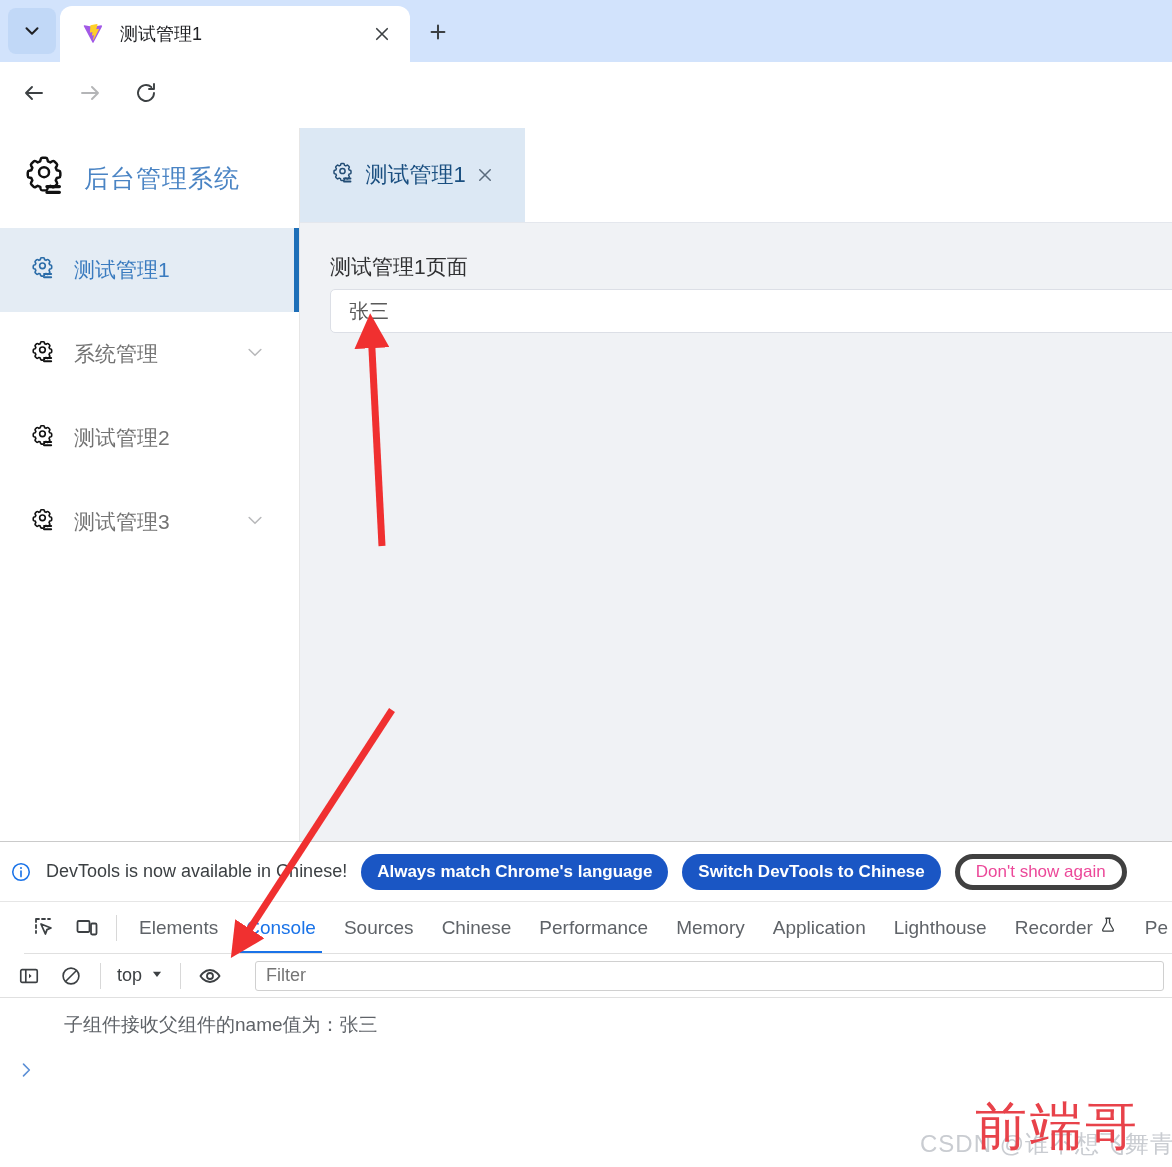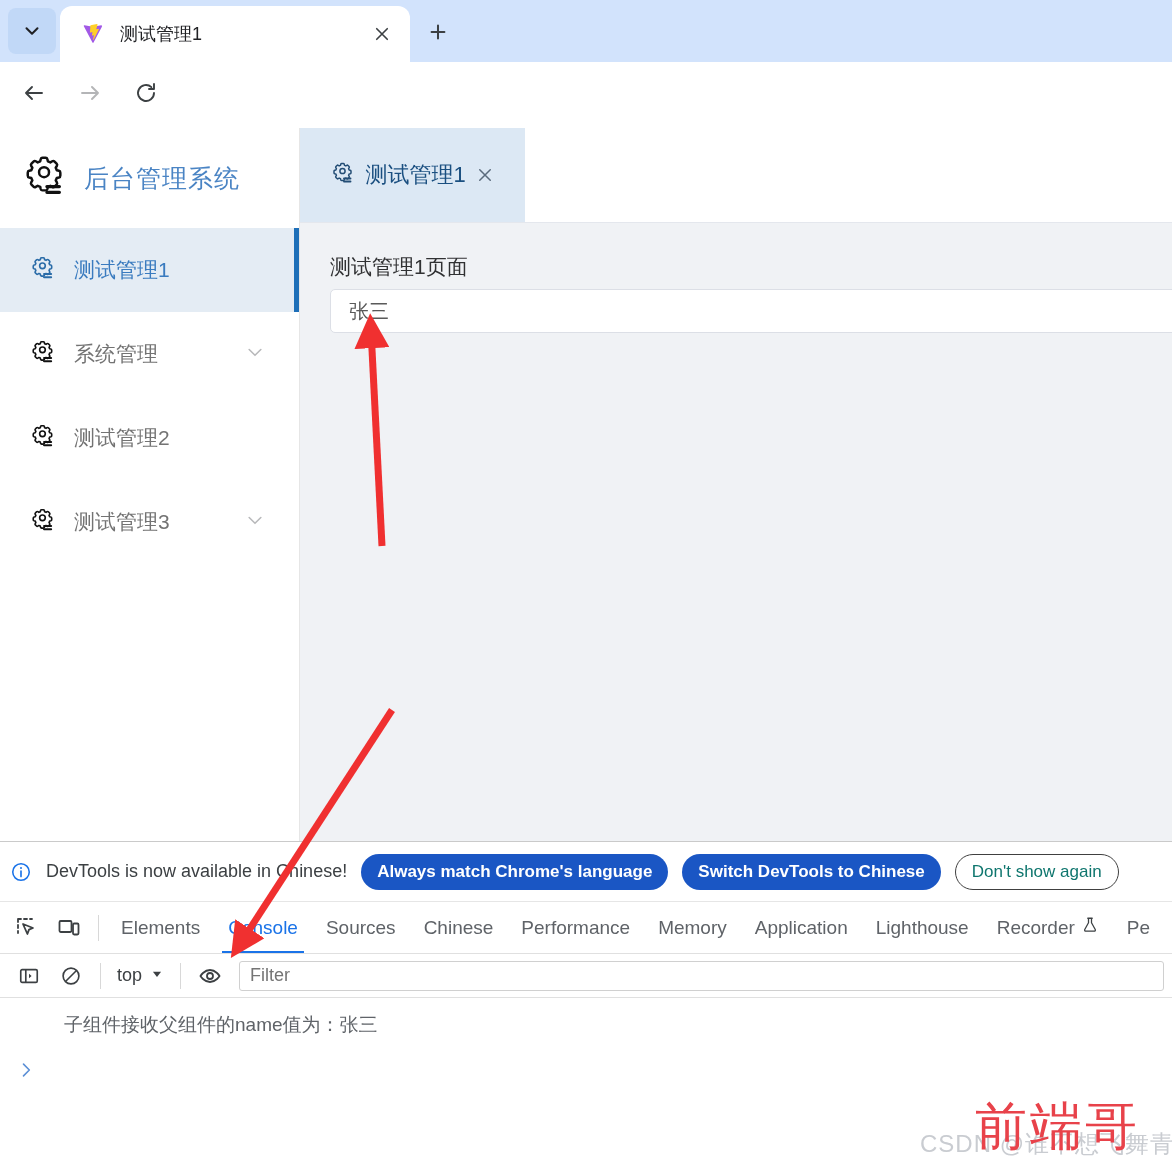--- a/index.html
+++ b/index.html
@@ -177,28 +177,29 @@
   }
   .dt-btn {
     height: 36px; border-radius: 18px;
     padding: 0 16px;
     display: flex; align-items: center;
     font-size: 17px; white-space: nowrap;
     cursor: pointer;
     font-family: "Liberation Sans", sans-serif;
   }
   .dt-btn.primary { background: #1a56c4; color: #ffffff; font-weight: bold; }
-  .dt-btn.ghost { background: #ffffff; color: #0f766e; border: 1px solid #404040; }
+  .dt-btn.ghost { background: #ffffff; color: #ec4899; border: 5px solid #404040; }
 
   .dt-tabbar {
     height: 52px; display: flex; align-items: center;
     border-bottom: 1px solid #e0e0e0;
-    padding-left: 6px; gap: 0;
+    gap: 0;
     background: #ffffff;
     overflow: hidden;
+    margin-left: 24px;
   }
   .dt-icon-btn {
     width: 42px; height: 42px; flex: 0 0 auto;
     display: flex; align-items: center; justify-content: center;
     cursor: pointer;
   }
   .dt-sep {
     width: 1px; height: 26px; background: #d8d8d8; margin: 0 8px; flex:0 0 auto;
   }
   .dt-tab {
@@ -220,21 +221,21 @@
     padding-left: 8px; gap: 0;
     border-bottom: 1px solid #e0e0e0;
     background: #ffffff;
   }
   .dt-context {
     font-size: 18px; color: #3c4043; display: flex; align-items: flex-start; gap: 8px;
     padding: 0 8px; cursor: pointer;
     font-family: "Liberation Sans", sans-serif;
   }
   .dt-filter {
-    flex: 1 1 auto; height: 30px; margin-left: 8px; margin-right: 8px;
+    flex: 1 1 auto; height: 30px; margin-left: 24px; margin-right: 8px;
     border: 1px solid #d0d0d0; border-radius: 3px;
     background: #ffffff;
     padding: 0 10px; font-size: 18px; color: #9aa0a6;
     font-family: "Liberation Sans", sans-serif;
     outline: none;
   }
   .dt-console-body { padding-top: 14px; background: #ffffff; height: 230px; position:relative;}
   .console-msg {
     padding-left: 64px; font-size: 19px; color: #5f6368;
     font-family: "Liberation Sans", sans-serif;

